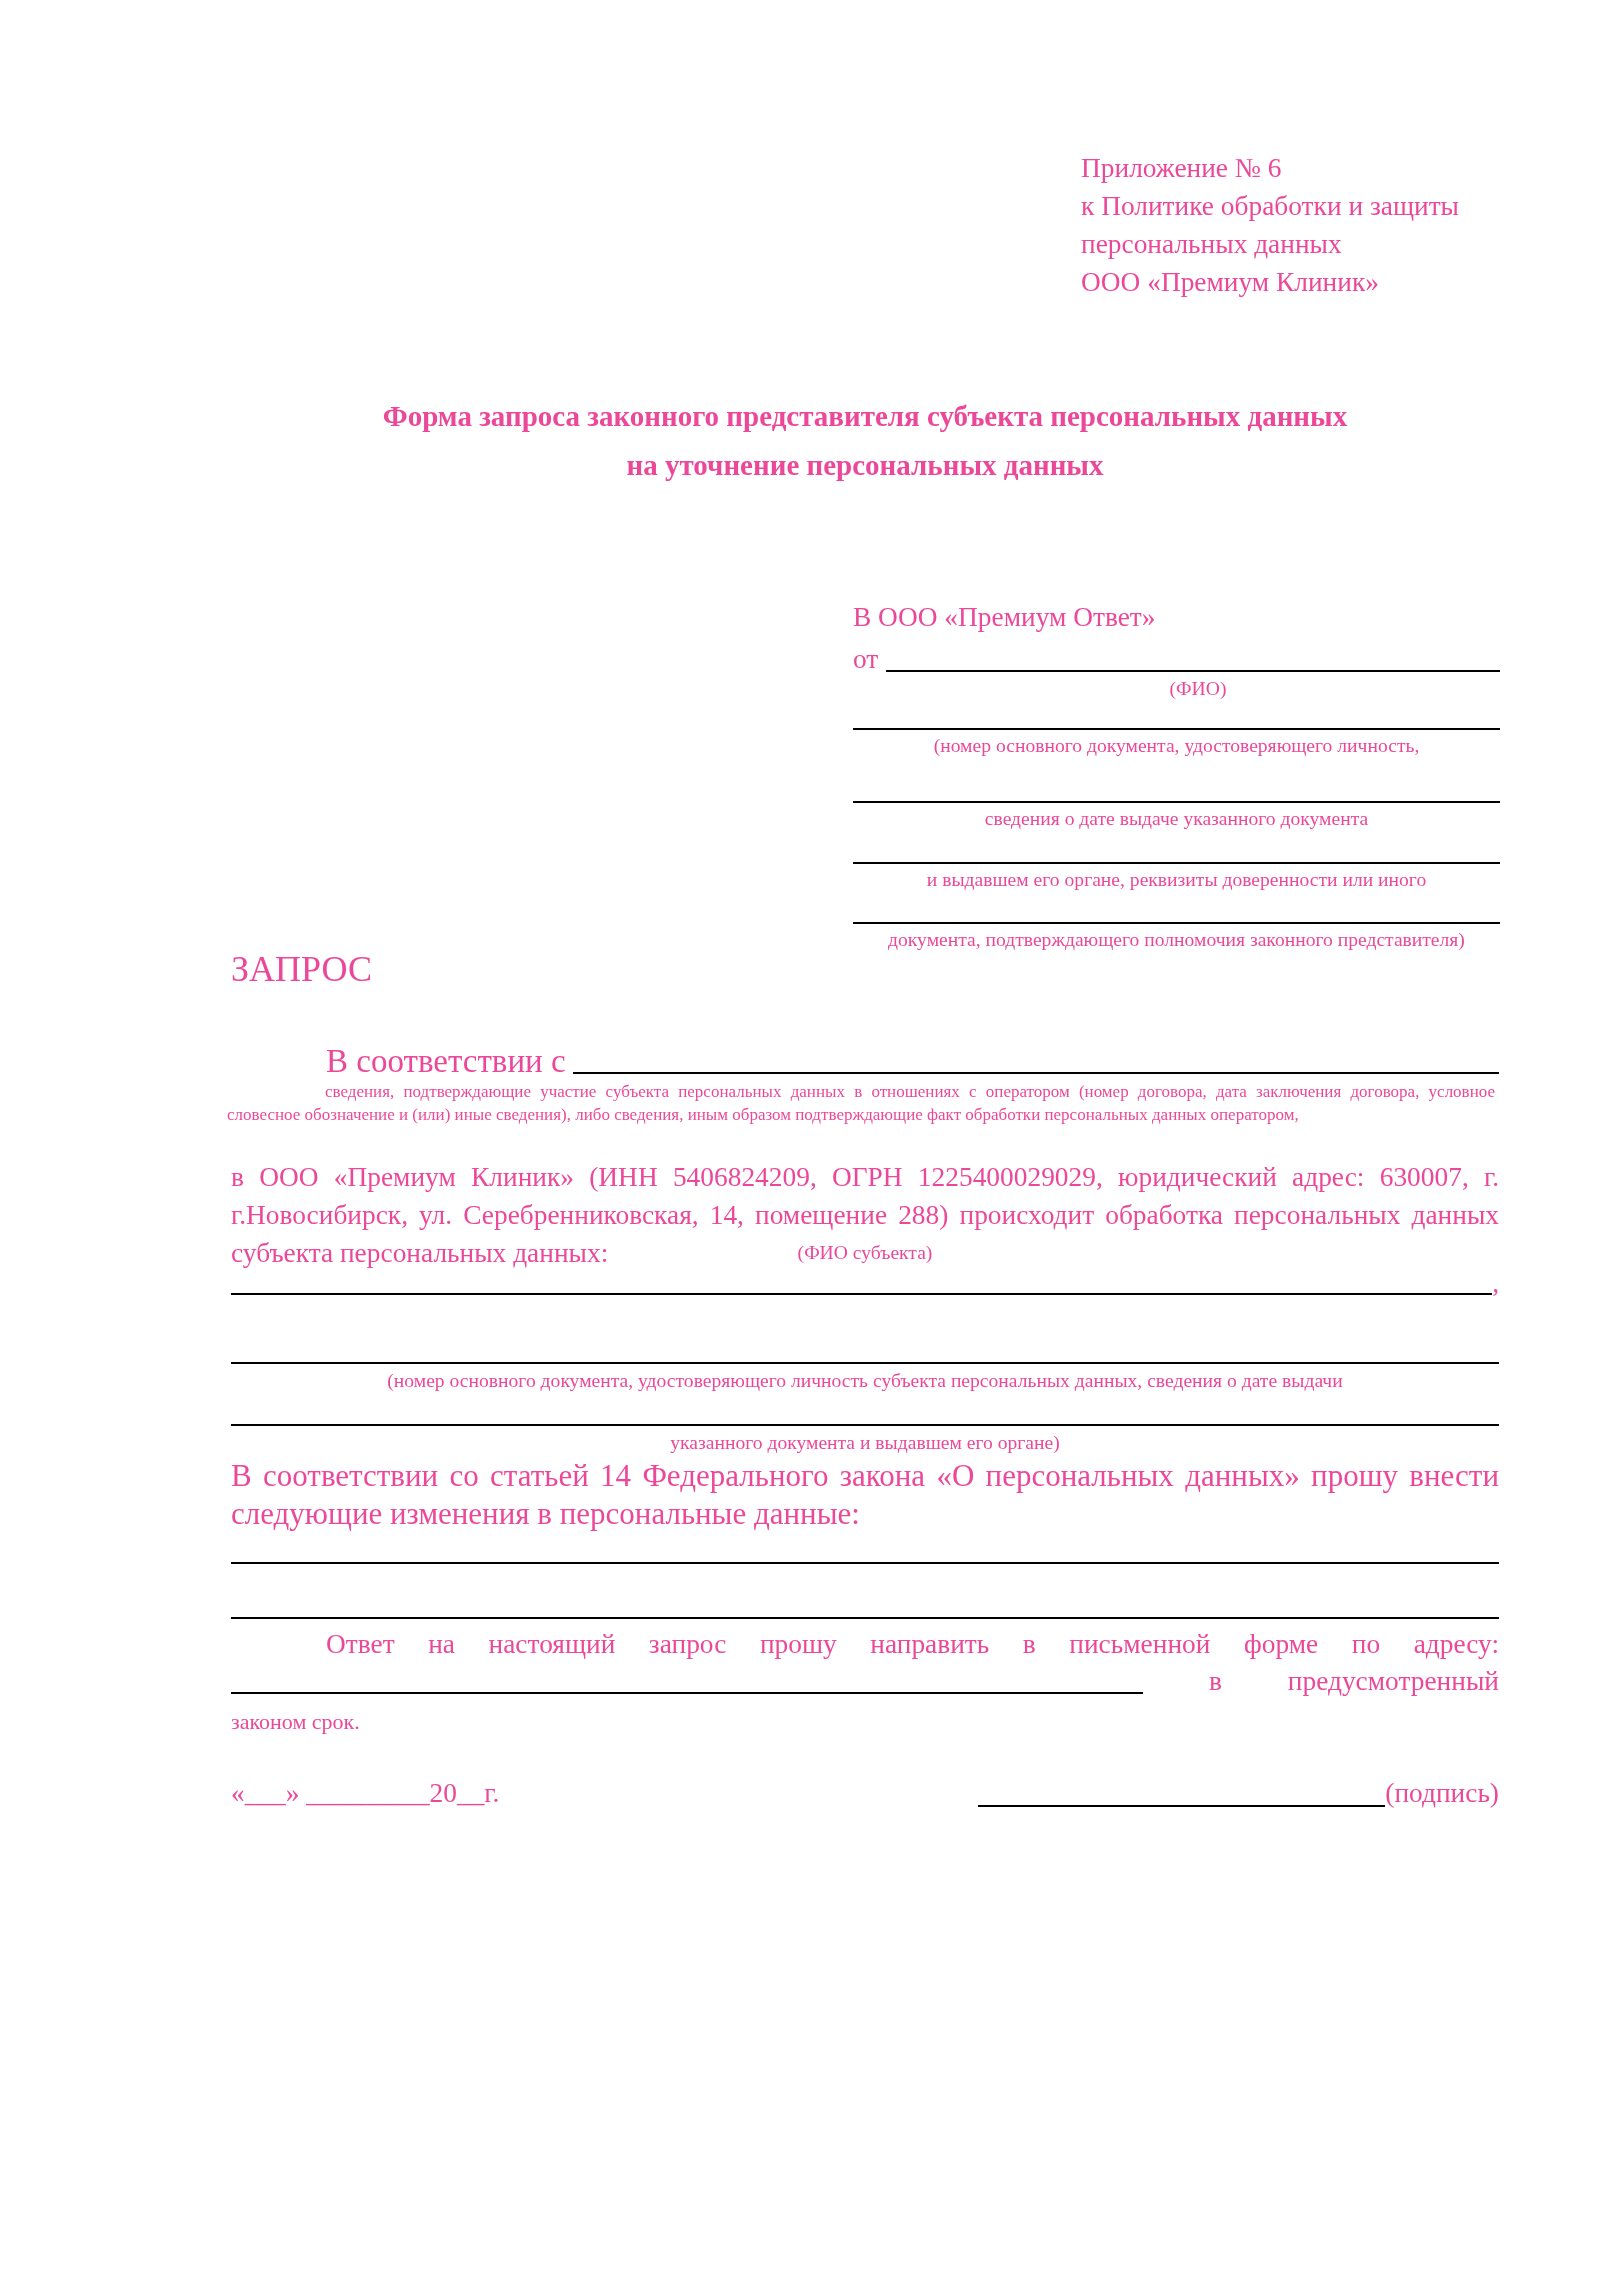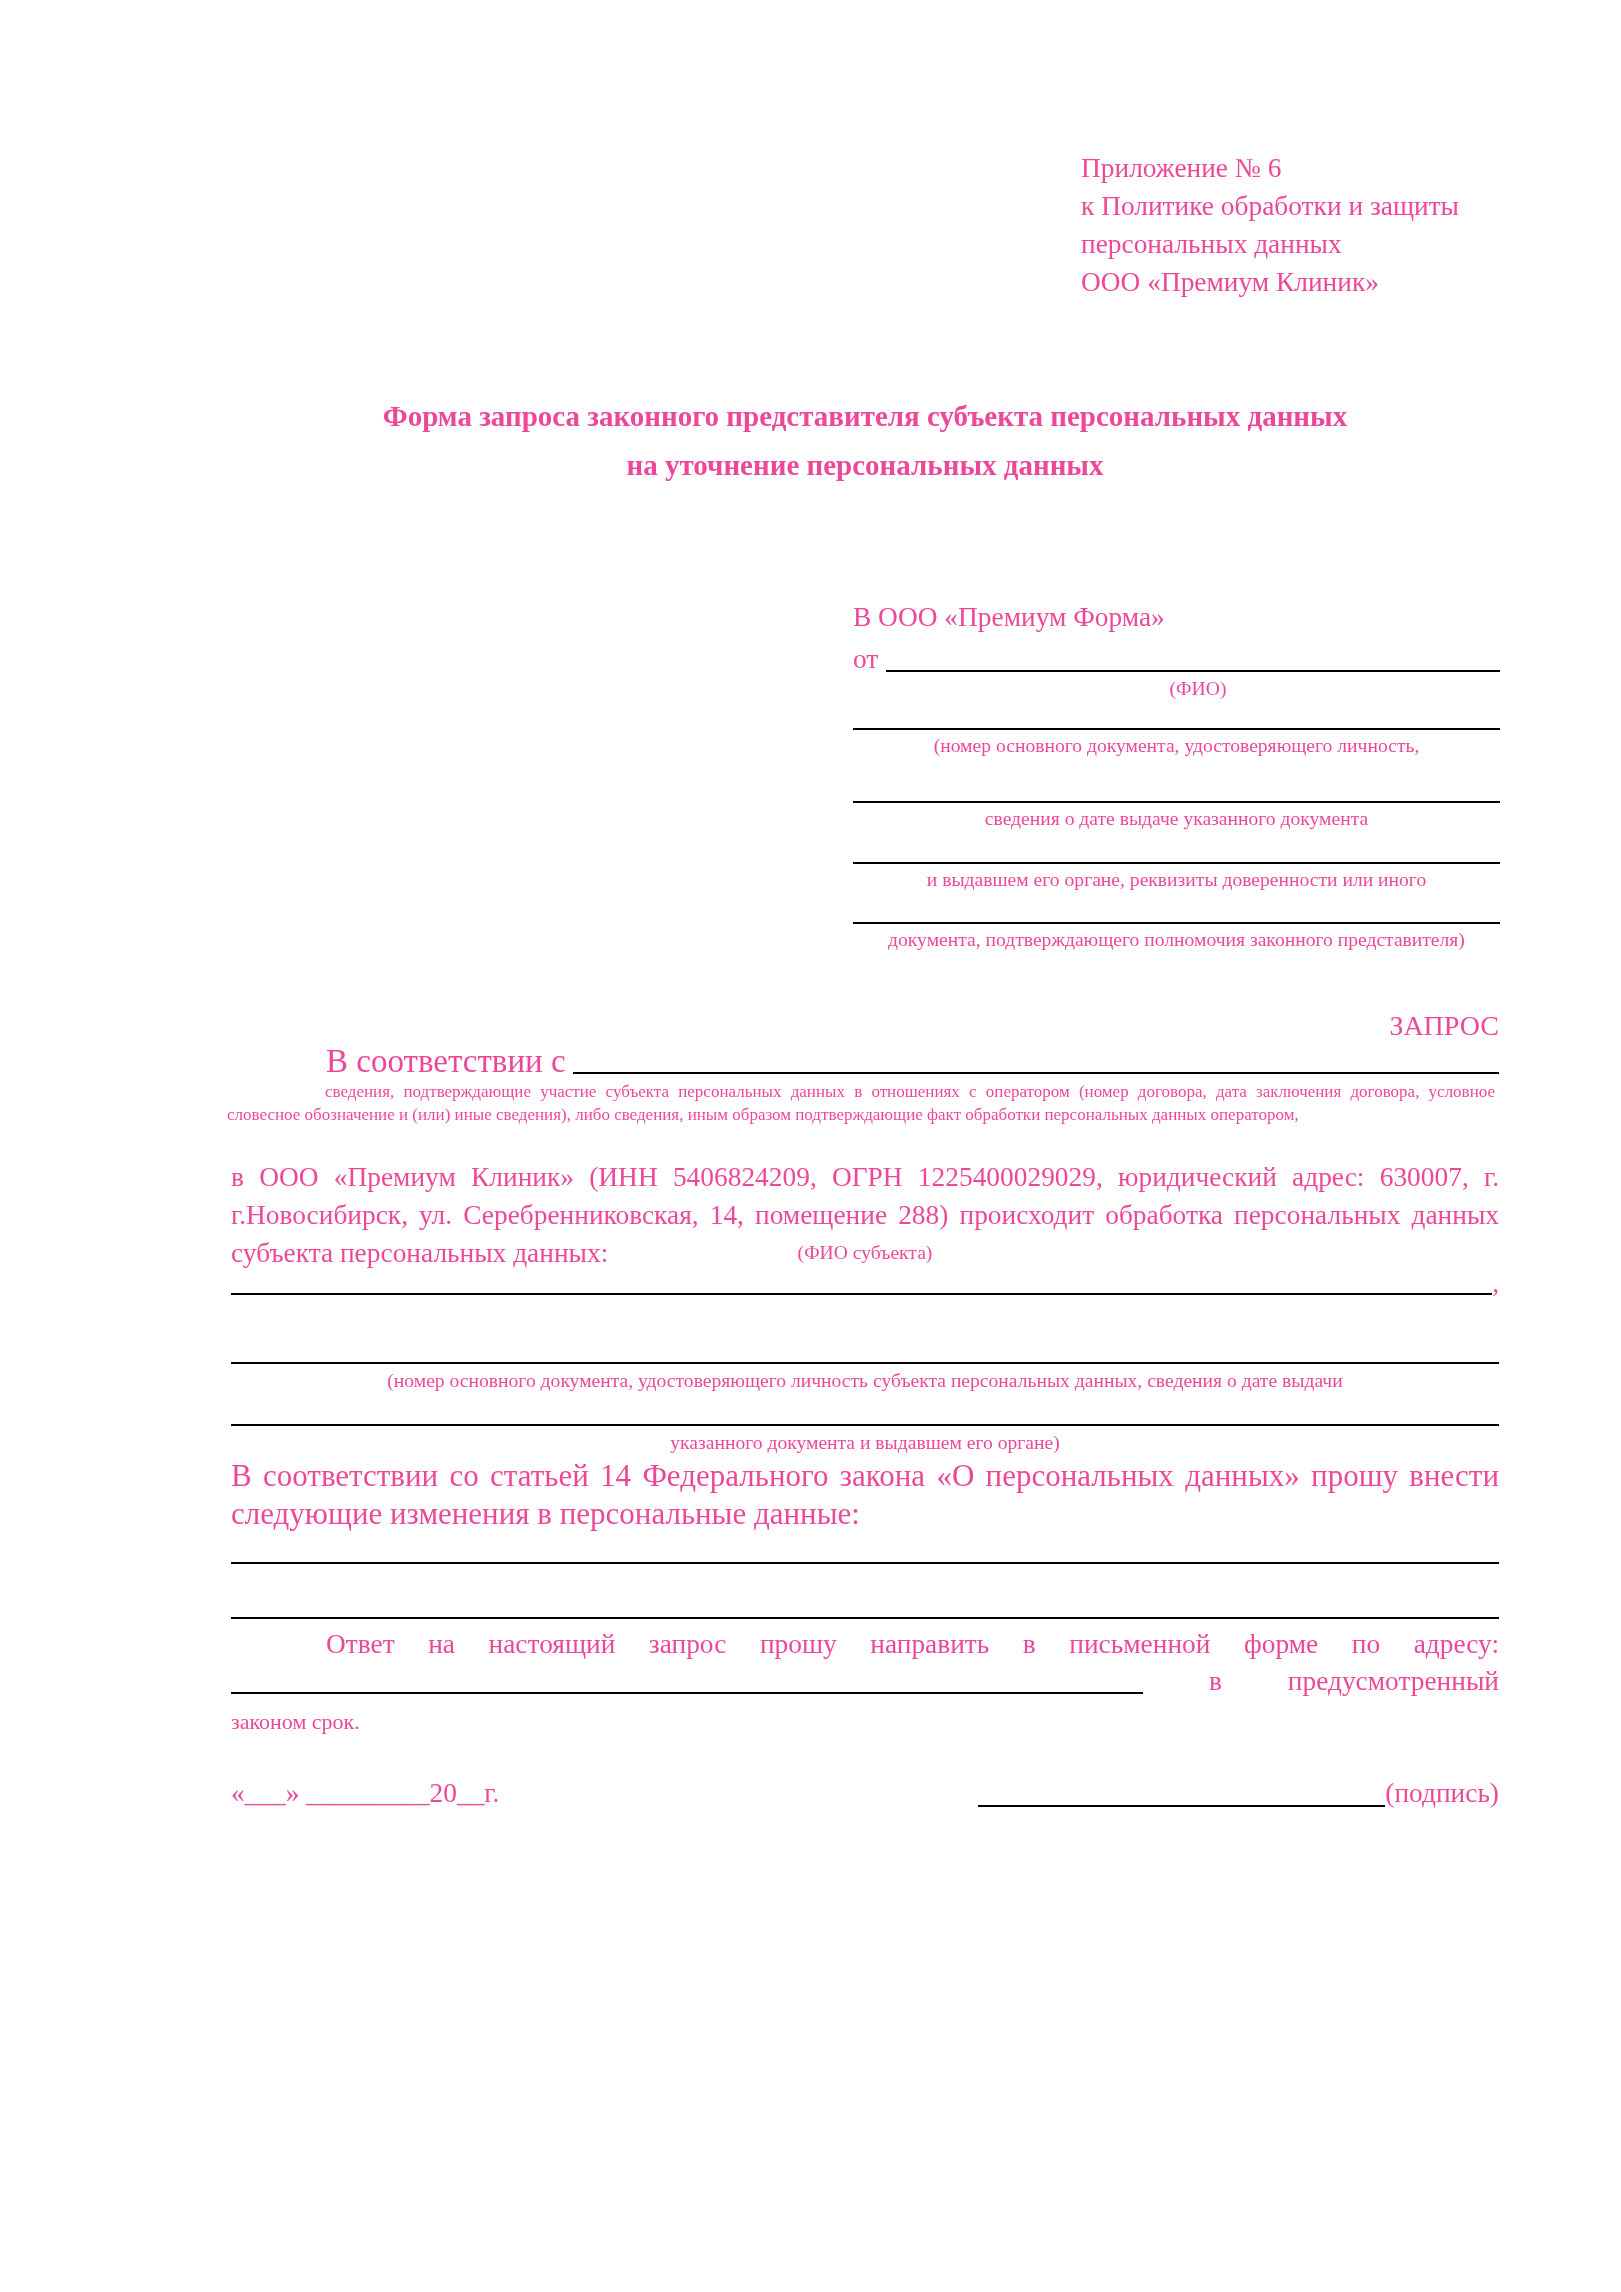--- a/index.html
+++ b/index.html
@@ -36,22 +36,22 @@
   .fio-caption { font-size: 19.6px; line-height: 25.5px; text-align: center; padding-left: 43px; }
   .field-rule { height: 0; border-bottom: 2.9px solid #000; }
   .field-caption { font-size: 19.6px; line-height: 25.5px; text-align: center; margin-top: 2.9px; }
   .mt1 { margin-top: 26.5px; }
   .mt2 { margin-top: 43px; }
   .mt3 { margin-top: 30px; }
   .mt4 { margin-top: 30px; }
 
   
   .zapros {
-    left: 231px; top: 1006px; width: 1268px;
-    text-align: right; font-size: 28px; line-height: 39px;
+    left: 231px; top: 950px; width: 1268px;
+    text-align: left; font-size: 36px; line-height: 39px;
   }
   .accordance-row {
     left: 231px; top: 1041px; width: 1268px;
     display: flex; align-items: flex-end; font-size: 33px; height: 37px;
   }
   .accordance-lead { padding-left: 95px; white-space: nowrap; line-height: 33px; }
   .accordance-note {
     left: 227px; top: 1080px; width: 1268px;
     font-size: 17px; line-height: 23px;
     text-align: justify; text-indent: 98px;
@@ -110,21 +110,21 @@
     <div>персональных данных</div>
     <div>ООО «Премиум Клиник»</div>
   </div>
 
   <div class="abs doc-title">
     <div>Форма запроса законного представителя субъекта персональных данных</div>
     <div>на уточнение персональных данных</div>
   </div>
 
   <div class="abs addressee">
-    <div class="addr-org">В ООО «Премиум Форма»</div>
+    <div class="addr-org">В ООО «Премиум Ответ»</div>
     <div class="from-row">
       <span class="from-label">от</span>
       <span class="grow-rule"></span>
     </div>
     <div class="fio-caption">(ФИО)</div>
 
     <div class="field-rule mt1"></div>
     <div class="field-caption">(номер основного документа, удостоверяющего личность,</div>
 
     <div class="field-rule mt2"></div>

